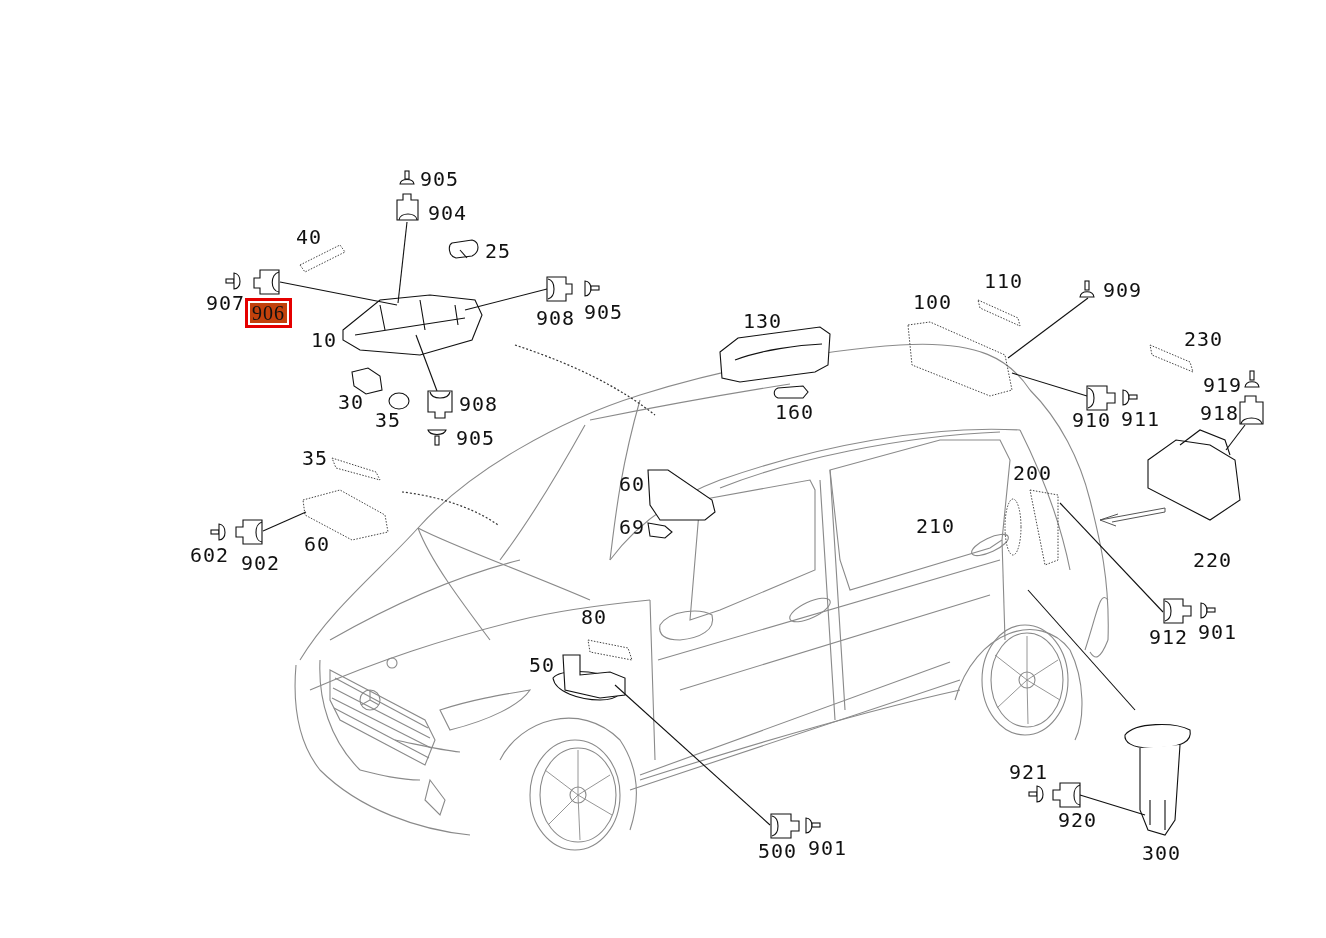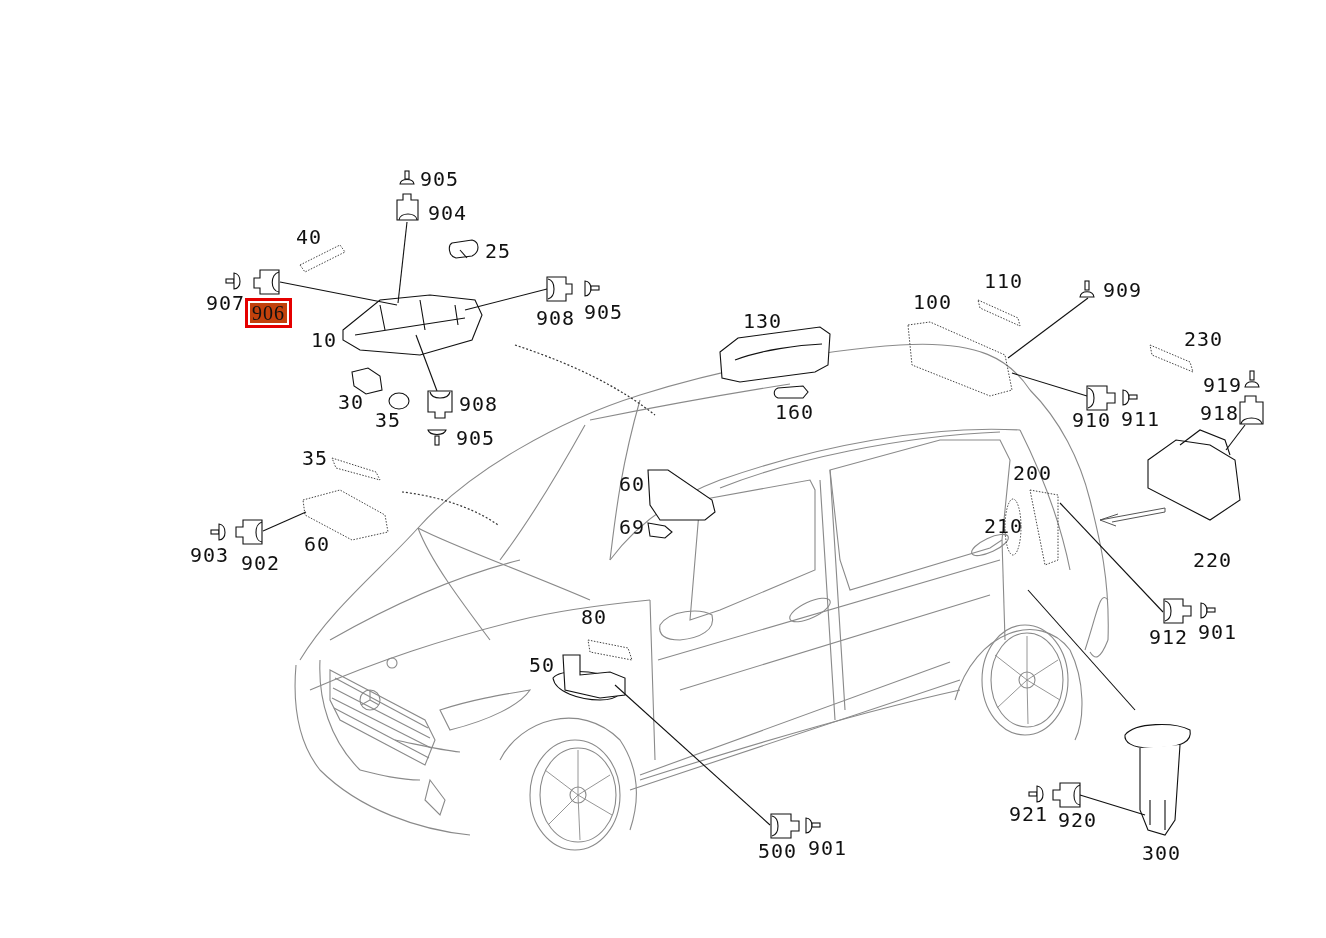--- a/index.html
+++ b/index.html
@@ -291,39 +291,39 @@
   <span class="lbl part-label hl" style="left:250px;top:303px">906</span>
   <span class="lbl part-label" style="left:536px;top:308px">908</span>
   <span class="lbl part-label" style="left:584px;top:302px">905</span>
   <span class="lbl part-label" style="left:311px;top:330px">10</span>
   <span class="lbl part-label" style="left:338px;top:392px">30</span>
   <span class="lbl part-label" style="left:375px;top:410px">35</span>
   <span class="lbl part-label" style="left:459px;top:394px">908</span>
   <span class="lbl part-label" style="left:456px;top:428px">905</span>
   <span class="lbl part-label" style="left:302px;top:448px">35</span>
   <span class="lbl part-label" style="left:304px;top:534px">60</span>
-  <span class="lbl part-label" style="left:190px;top:545px">903</span>
+  <span class="lbl part-label" style="left:190px;top:545px">602</span>
   <span class="lbl part-label" style="left:241px;top:553px">902</span>
   <span class="lbl part-label" style="left:743px;top:311px">130</span>
   <span class="lbl part-label" style="left:775px;top:402px">160</span>
   <span class="lbl part-label" style="left:913px;top:292px">100</span>
   <span class="lbl part-label" style="left:984px;top:271px">110</span>
   <span class="lbl part-label" style="left:1103px;top:280px">909</span>
   <span class="lbl part-label" style="left:1184px;top:329px">230</span>
   <span class="lbl part-label" style="left:1203px;top:375px">919</span>
   <span class="lbl part-label" style="left:1200px;top:403px">918</span>
   <span class="lbl part-label" style="left:1072px;top:410px">910</span>
   <span class="lbl part-label" style="left:1121px;top:409px">911</span>
   <span class="lbl part-label" style="left:619px;top:474px">60</span>
   <span class="lbl part-label" style="left:619px;top:517px">69</span>
   <span class="lbl part-label" style="left:1013px;top:463px">200</span>
-  <span class="lbl part-label" style="left:984px;top:516px">210</span>
+  <span class="lbl part-label" style="left:916px;top:516px">210</span>
   <span class="lbl part-label" style="left:1193px;top:550px">220</span>
   <span class="lbl part-label" style="left:581px;top:607px">80</span>
   <span class="lbl part-label" style="left:529px;top:655px">50</span>
   <span class="lbl part-label" style="left:1149px;top:627px">912</span>
   <span class="lbl part-label" style="left:1198px;top:622px">901</span>
   <span class="lbl part-label" style="left:758px;top:841px">500</span>
   <span class="lbl part-label" style="left:808px;top:838px">901</span>
-  <span class="lbl part-label" style="left:1009px;top:804px">921</span>
+  <span class="lbl part-label" style="left:1009px;top:762px">921</span>
   <span class="lbl part-label" style="left:1058px;top:810px">920</span>
   <span class="lbl part-label" style="left:1142px;top:843px">300</span>
 </div>
 
 </body></html>

